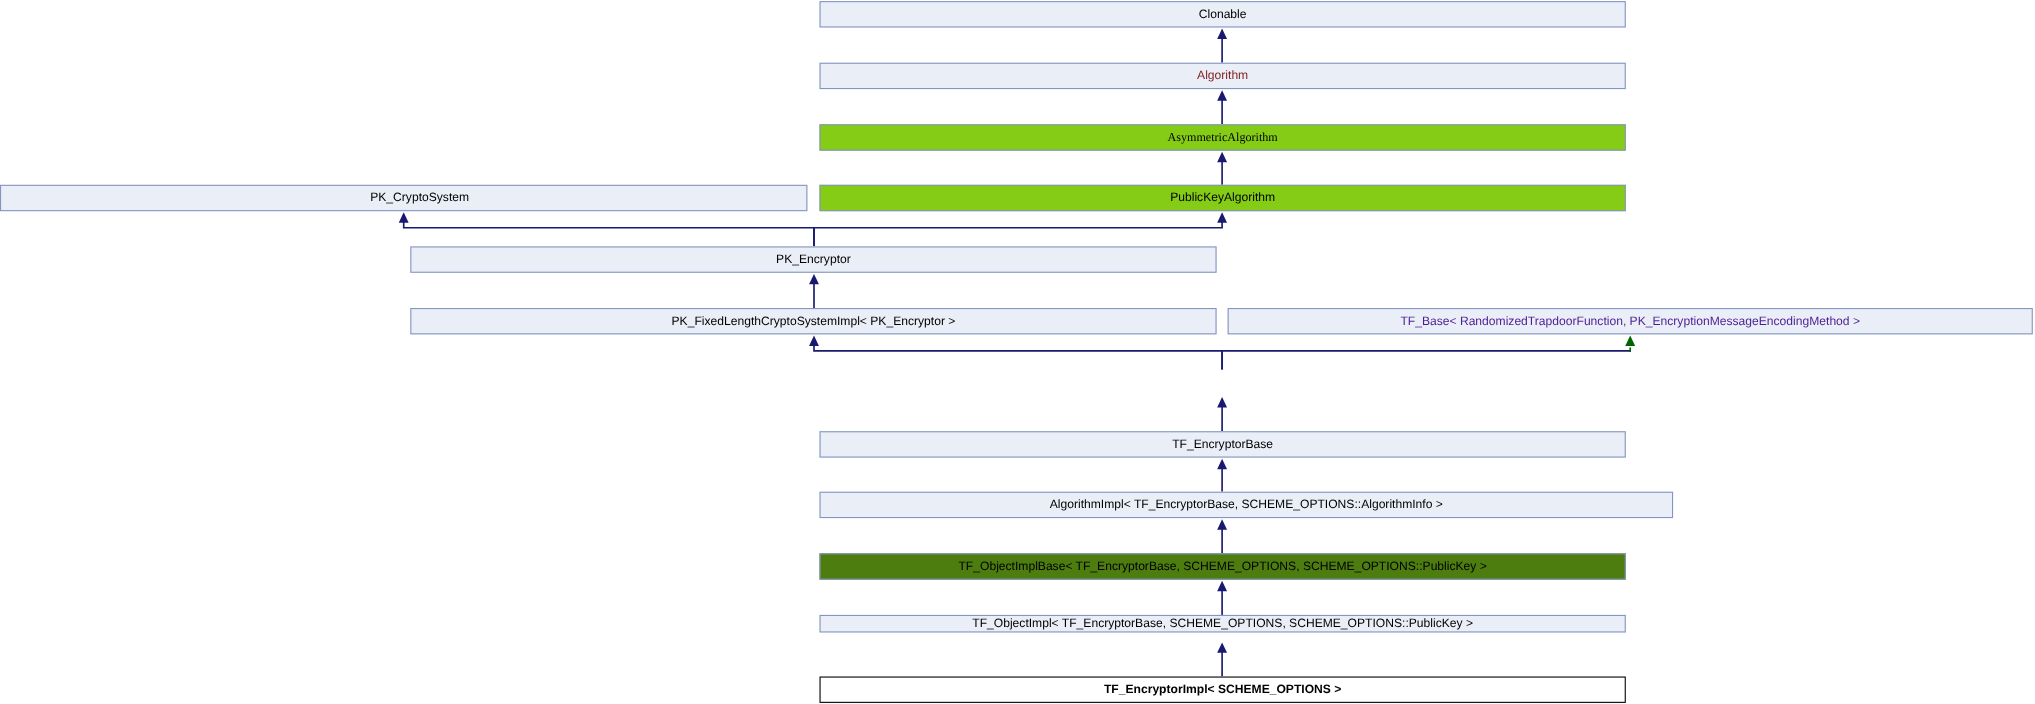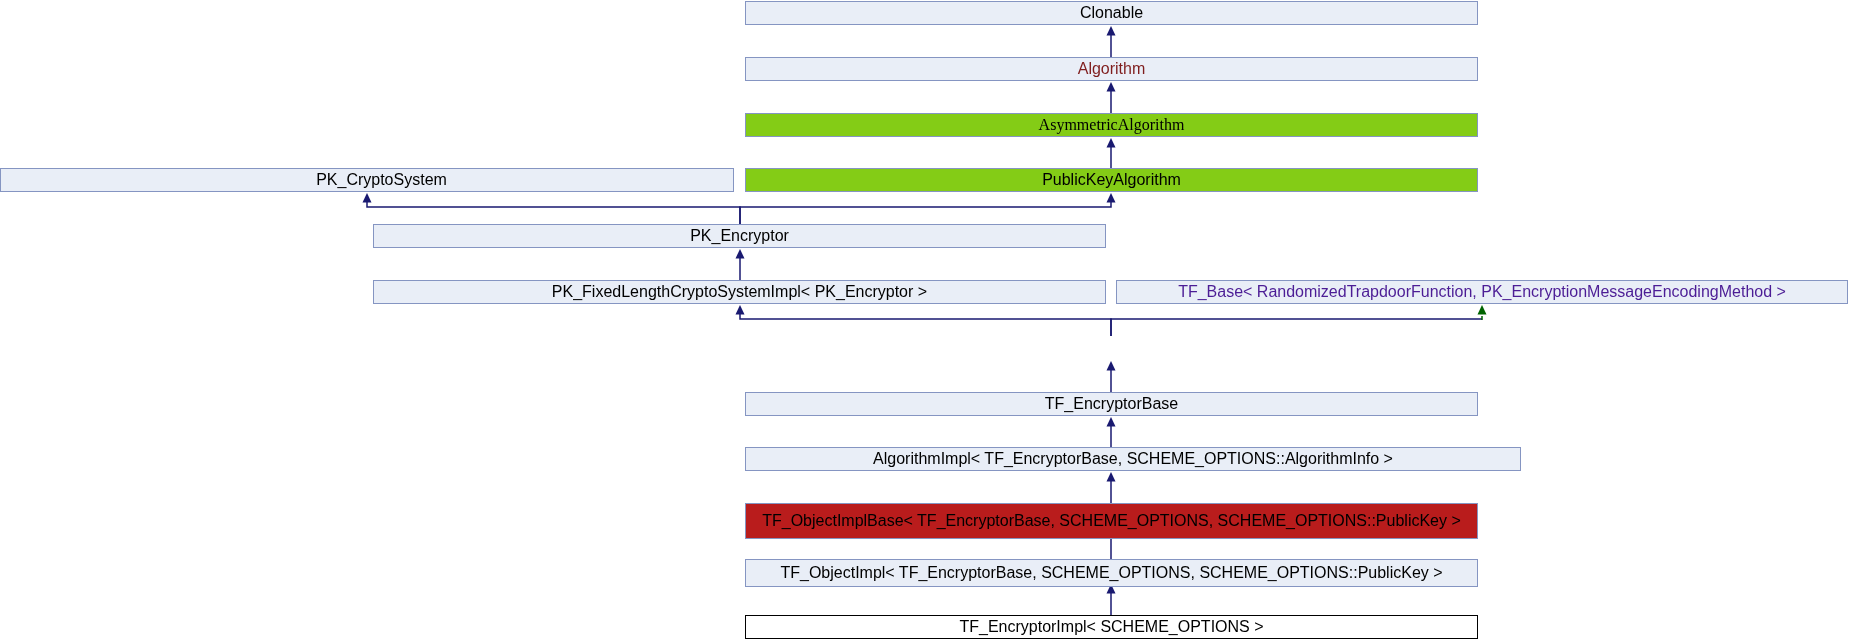--- a/index.html
+++ b/index.html
@@ -3,21 +3,21 @@
 <meta charset="utf-8">
 <style>
   html,body{margin:0;padding:0;background:#ffffff;}
   body{width:1850px;height:640px;position:relative;overflow:hidden;
        font-family:"Liberation Sans", sans-serif;}
   #diagram{position:absolute;left:0;top:0;width:1850px;height:640px;}
   #edge-layer{position:absolute;left:0;top:0;z-index:1;pointer-events:none;}
   .node{position:absolute;box-sizing:border-box;z-index:2;
         display:flex;align-items:center;justify-content:center;
         white-space:nowrap;overflow:hidden;
-        font-size:16px;color:#000;cursor:pointer;}
+        font-size:11px;color:#000;cursor:pointer;}
   .node-label{pointer-events:none;}
 </style>
 </head>
 <body>
 
 <div id="diagram">
   <svg id="edge-layer" width="1850" height="640" viewBox="0 0 1850 640">
       <polyline points="1111,57 1111,33" fill="none" stroke="#191970" stroke-width="1.5"></polyline>
       <path d="M 1111 26 l -4.5 9.5 l 9 0 Z" fill="#191970"></path>
       <polyline points="1111,113 1111,89" fill="none" stroke="#191970" stroke-width="1.5"></polyline>
@@ -69,22 +69,22 @@
     </div>
     <div class="node" style="left: 1116px; top: 280px; width: 732px; height: 24px; background: rgb(233, 238, 247); border: 1px solid rgb(133, 149, 194); color: #4c1d95;">
       <span class="node-label">TF_Base&lt; RandomizedTrapdoorFunction, PK_EncryptionMessageEncodingMethod &gt;</span>
     </div>
     <div class="node" style="left: 745px; top: 392px; width: 733px; height: 24px; background: rgb(233, 238, 247); border: 1px solid rgb(133, 149, 194); color: rgb(0, 0, 0);">
       <span class="node-label">TF_EncryptorBase</span>
     </div>
     <div class="node" style="left: 745px; top: 447px; width: 776px; height: 24px; background: rgb(233, 238, 247); border: 1px solid rgb(133, 149, 194); color: rgb(0, 0, 0);">
       <span class="node-label">AlgorithmImpl&lt; TF_EncryptorBase, SCHEME_OPTIONS::AlgorithmInfo &gt;</span>
     </div>
-    <div class="node" style="left: 745px; top: 503px; width: 733px; height: 36px; background: #b91c1c; border: 1px solid rgb(133, 149, 194); color: rgb(0, 0, 0);">
+    <div class="node" style="left: 745px; top: 503px; width: 733px; height: 24px; background: #4d7c0f; border: 1px solid rgb(133, 149, 194); color: rgb(0, 0, 0);">
       <span class="node-label">TF_ObjectImplBase&lt; TF_EncryptorBase, SCHEME_OPTIONS, SCHEME_OPTIONS::PublicKey &gt;</span>
     </div>
-    <div class="node" style="left: 745px; top: 559px; width: 733px; height: 28px; background: rgb(233, 238, 247); border: 1px solid rgb(133, 149, 194); color: rgb(0, 0, 0);">
+    <div class="node" style="left: 745px; top: 559px; width: 733px; height: 16px; background: rgb(233, 238, 247); border: 1px solid rgb(133, 149, 194); color: rgb(0, 0, 0);">
       <span class="node-label">TF_ObjectImpl&lt; TF_EncryptorBase, SCHEME_OPTIONS, SCHEME_OPTIONS::PublicKey &gt;</span>
     </div>
-    <div class="node" style="left: 745px; top: 615px; width: 733px; height: 24px; background: rgb(255, 255, 255); border: 1.5px solid rgb(0, 0, 0); color: rgb(0, 0, 0);">
+    <div class="node" style="left: 745px; top: 615px; width: 733px; height: 24px; background: rgb(255, 255, 255); border: 1.5px solid rgb(0, 0, 0); color: rgb(0, 0, 0); font-weight: bold;">
       <span class="node-label">TF_EncryptorImpl&lt; SCHEME_OPTIONS &gt;</span>
     </div>
   </div>
 
 </body></html>

